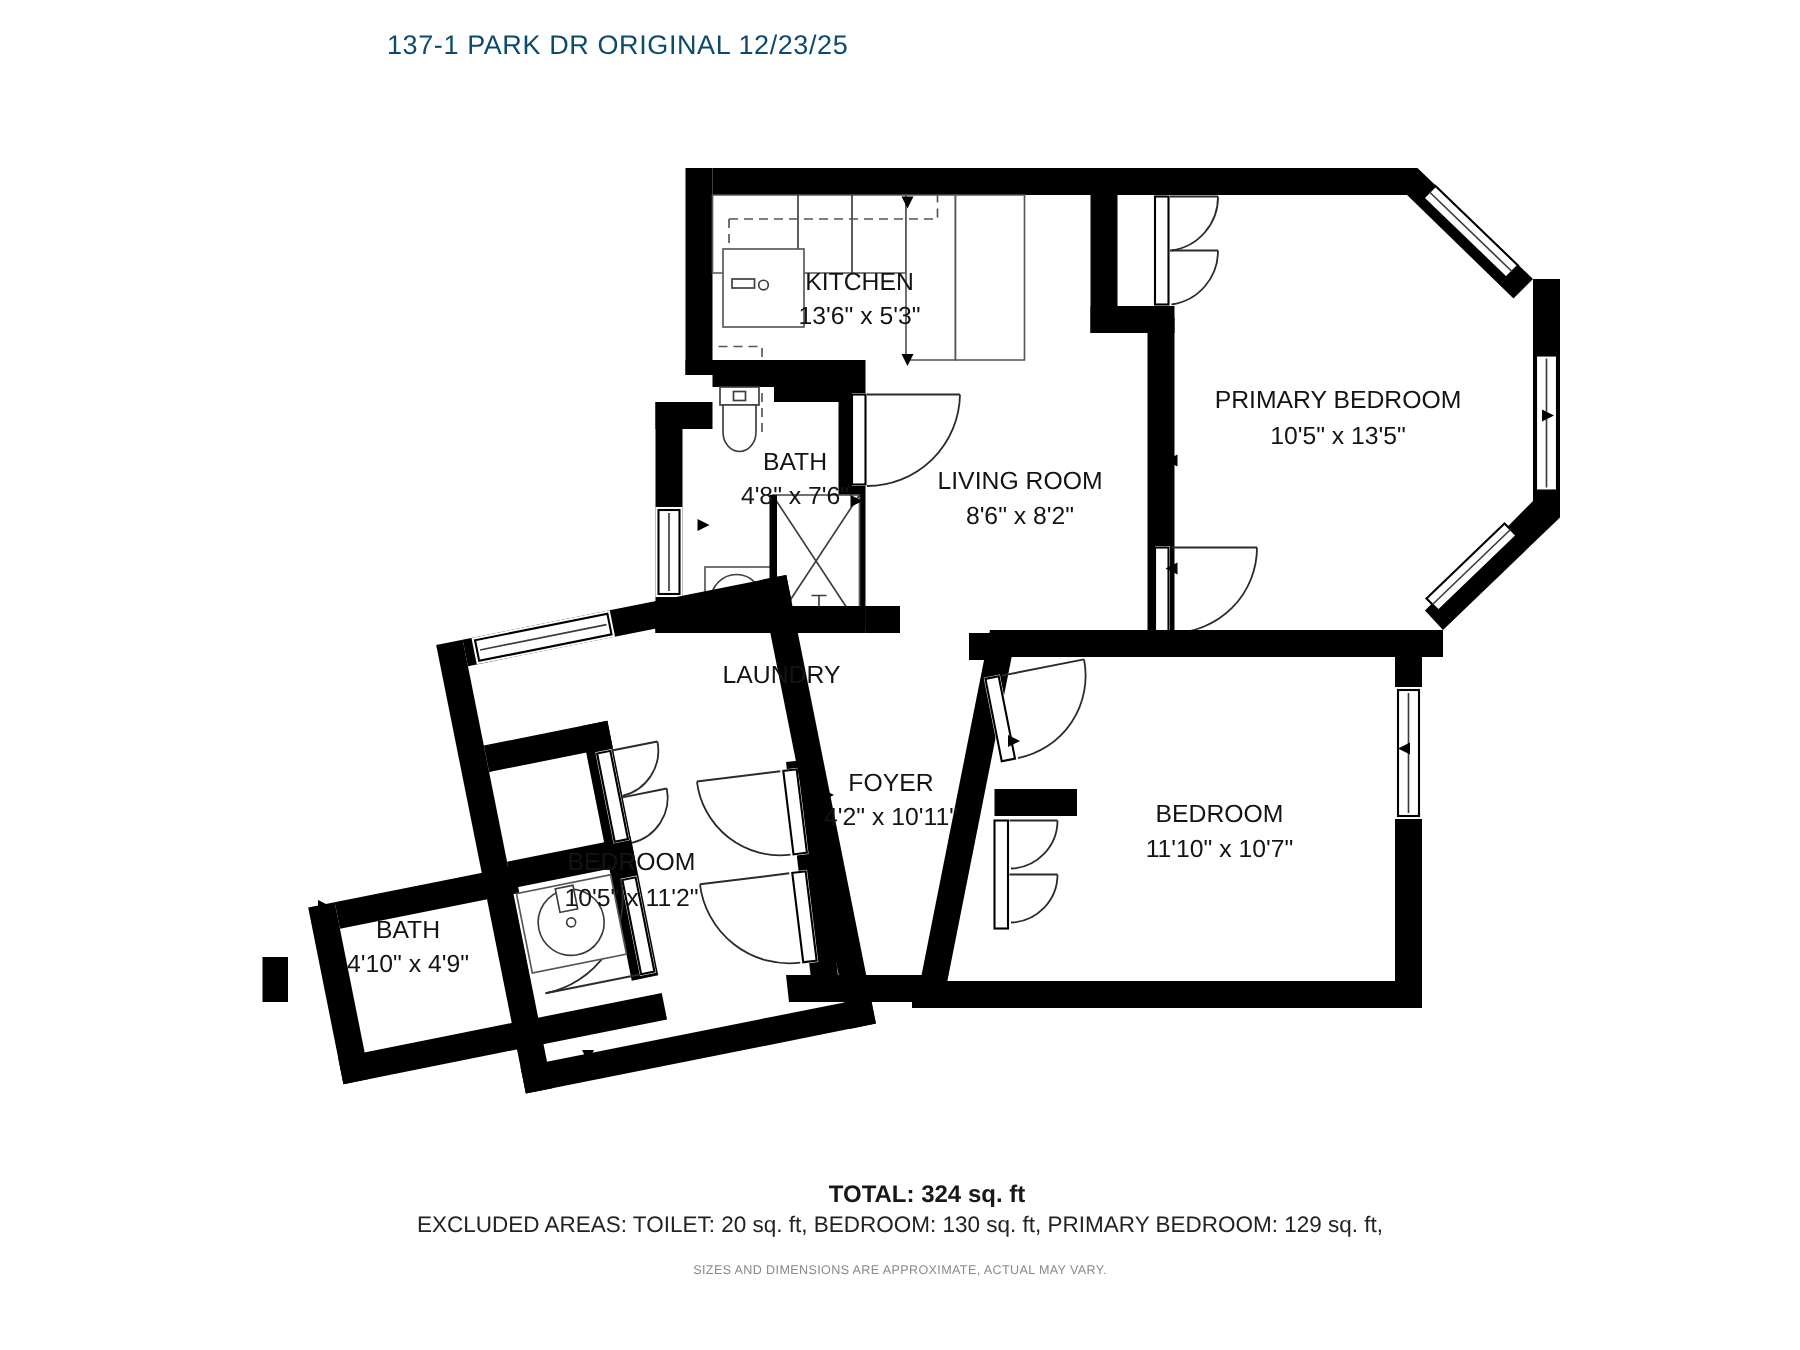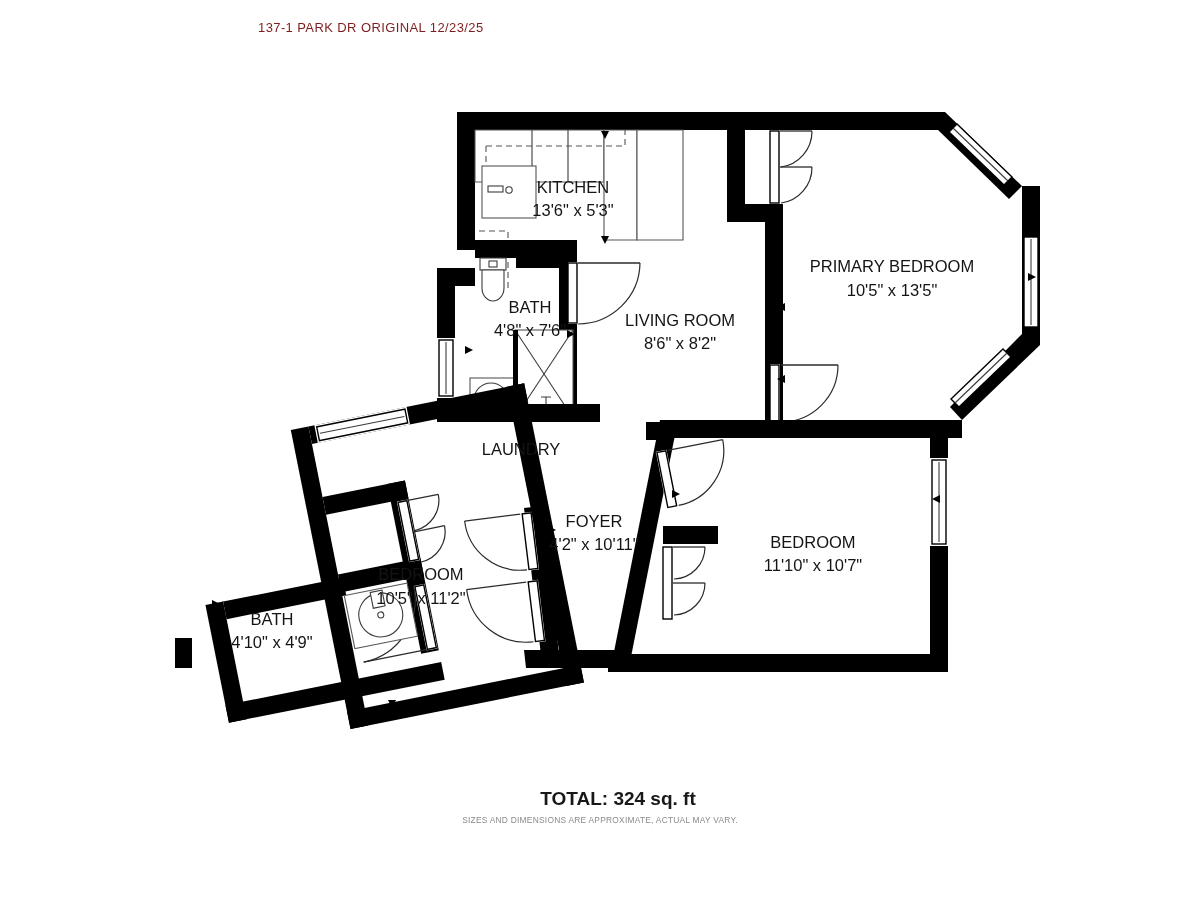--- a/index.html
+++ b/index.html
@@ -18,57 +18,57 @@
   }
   #plan-root {
     position: relative;
     width: 1200px;
     height: 900px;
   }
   .plan-title {
     position: absolute;
     left: 258px;
     top: 20px;
-    font-size: 13px;
+    font-size: 18px;
     letter-spacing: 0.4px;
-    color: #7f1d1d;
+    color: #0c4a6e;
     font-family: "Liberation Sans", sans-serif;
     white-space: nowrap;
   }
   #floorplan-svg {
     position: absolute;
     left: 0;
     top: 0;
     width: 1200px;
     height: 900px;
   }
   .summary {
     position: absolute;
     left: 0;
     top: 786px;
     width: 1200px;
     text-align: center;
     line-height: 1.32;
   }
   .summary-total {
-    font-size: 19px;
+    font-size: 16px;
     font-weight: bold;
     color: #181818;
     padding-left: 36px;
   }
   .summary-line {
     font-size: 15px;
     color: #232323;
   }
   .summary-excluded {
     font-size: 15px;
     color: #232323;
   }
   .disclaimer {
-    margin-top: 4px;
+    margin-top: 14px;
     font-size: 8.4px;
     color: #8a8a8a;
     letter-spacing: 0.25px;
   }
   
   text.room-name {
     font-family: "Liberation Sans", sans-serif;
     font-size: 16.5px;
     fill: #141414;
     text-anchor: middle;
@@ -392,16 +392,17 @@
       <text class="room-dim" x="272" y="648">4'10" x 4'9"</text>
 
       <text class="room-name" x="813" y="548">BEDROOM</text>
       <text class="room-dim" x="813" y="571">11'10" x 10'7"</text>
     </g>
 
   </svg>
 
   <div class="summary">
     <div class="summary-total">TOTAL: 324 sq. ft</div>
+    <div class="summary-excluded">EXCLUDED AREAS: TOILET: 20 sq. ft, BEDROOM: 130 sq. ft, PRIMARY BEDROOM: 129 sq. ft,</div>
     <div class="disclaimer">SIZES AND DIMENSIONS ARE APPROXIMATE, ACTUAL MAY VARY.</div>
   </div>
 
 </div>
 
 </body></html>

